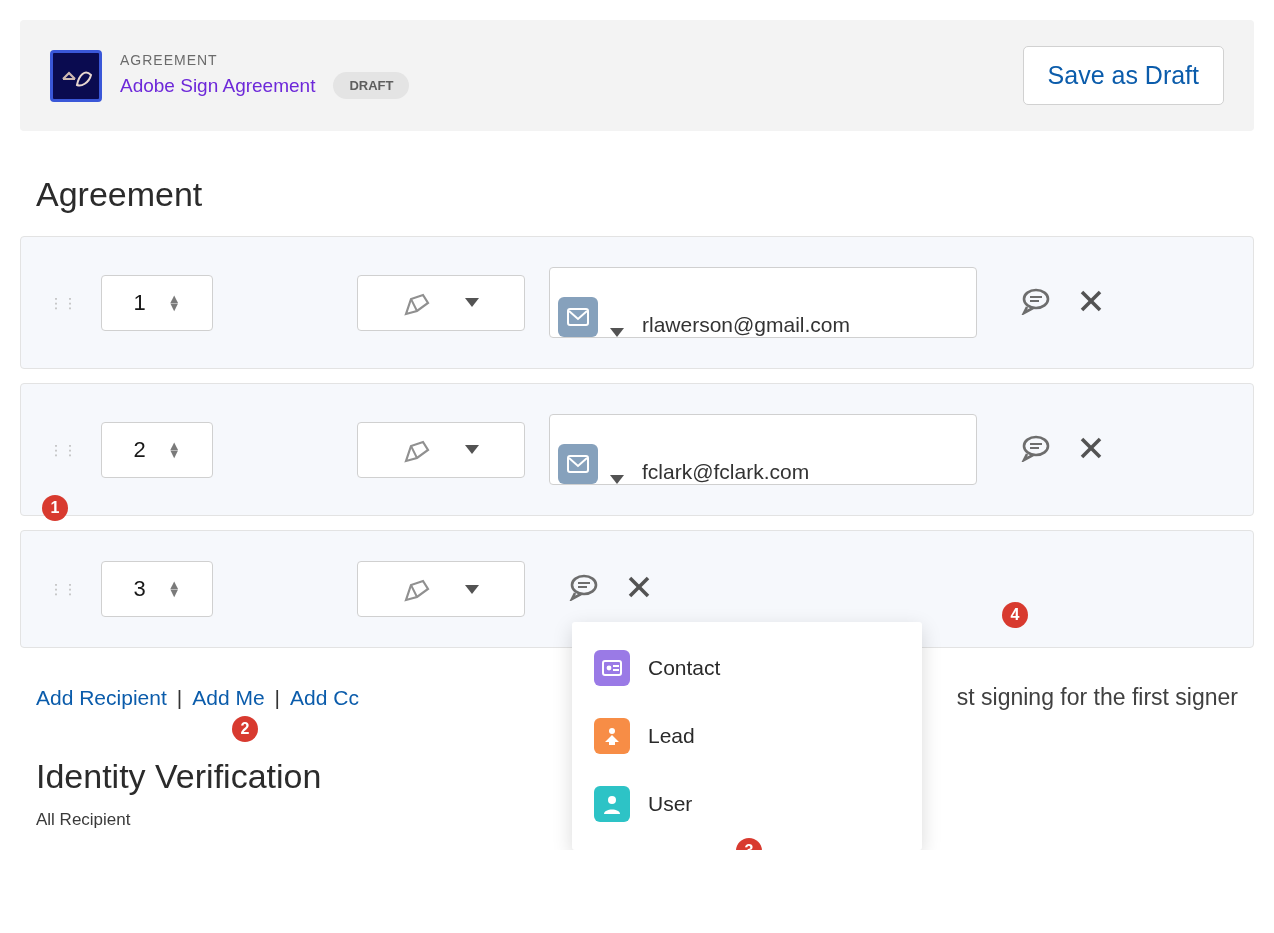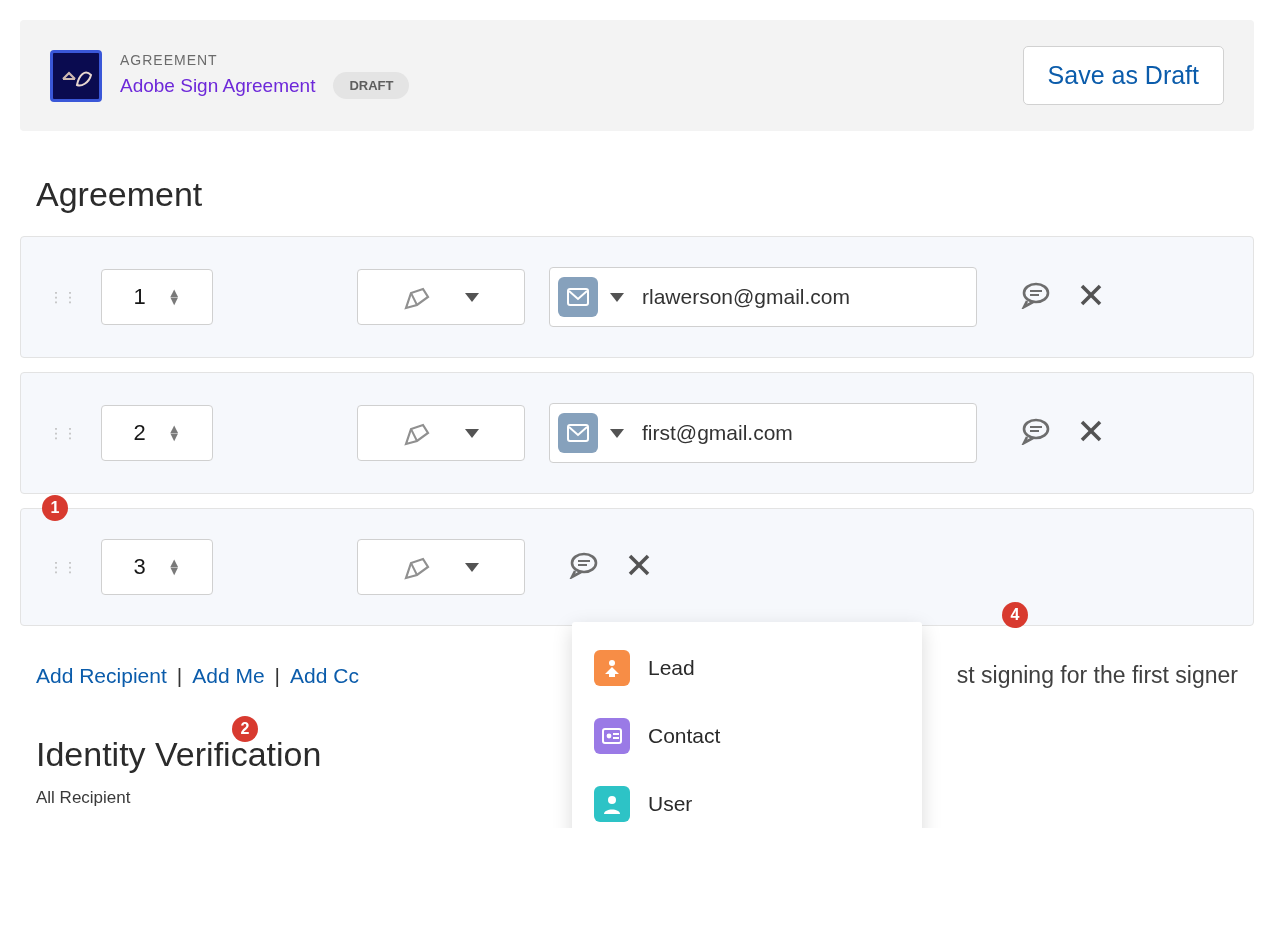--- a/index.html
+++ b/index.html
@@ -84,24 +84,24 @@
       border: 1px solid #d0d0d0;
       border-radius: 4px;
       width: 168px; height: 56px;
       display: flex; align-items: center; justify-content: center;
       gap: 32px;
     }
     .email-type-box {
       background: #fff;
       border: 1px solid #d0d0d0;
       border-radius: 4px;
-      height: 60px;
+      height: 71px;
       flex: 1;
       display: flex;
-      align-items: center;
+      align-items: flex-end;
       padding: 0 14px 0 8px;
       gap: 12px;
       max-width: 428px;
     }
     .email-badge {
       width: 40px; height: 40px;
       background: #86a1bc;
       border-radius: 6px;
       display: flex; align-items: center; justify-content: center;
       color: #fff;
@@ -277,21 +277,21 @@
         <span class="caret-down"></span>
       </div>
       <div class="email-type-box">
         <div class="email-badge">
           <svg width="22" height="18" viewBox="0 0 22 18">
               <rect x="1" y="1" width="20" height="16" rx="2" fill="none" stroke="#fff" stroke-width="2"></rect>
               <path d="M2 3 L11 11 L20 3" stroke="#fff" stroke-width="2" fill="none"></path>
             </svg>
         </div>
         <span class="caret-down"></span>
-        <span class="email-text">first@gmail.com</span>
+        <span class="email-text">fclark@fclark.com</span>
       </div>
       <div class="row-actions">
         <span class="action-icon">
           <svg width="30" height="28" viewBox="0 0 30 28">
               <ellipse cx="15" cy="12" rx="12" ry="9" fill="none" stroke="#6d6d6d" stroke-width="2.6"></ellipse>
               <path d="M6 20 L3 26 L12 21" fill="none" stroke="#6d6d6d" stroke-width="2.6"></path>
               <line x1="9" y1="10" x2="21" y2="10" stroke="#6d6d6d" stroke-width="2"></line>
               <line x1="9" y1="14" x2="18" y2="14" stroke="#6d6d6d" stroke-width="2"></line>
             </svg>
         </span>
@@ -351,40 +351,40 @@
     <span class="host-signing">st signing for the first signer</span>
   </div>
 
   <div class="identity-section">
     <div class="identity-title">Identity Verification</div>
     <div class="identity-sub">All Recipient</div>
   </div>
 
   <div class="dropdown-menu">
     <div class="dropdown-item">
-      <div class="di-icon ic-lead">
-        <svg width="20" height="20" viewBox="0 0 20 20">
-            <circle cx="10" cy="5" r="3" fill="#fff"></circle>
-            <path d="M3 16 L10 9 L17 16 L13 16 L13 19 L7 19 L7 16 Z" fill="#fff"></path>
-          </svg>
-      </div>
-      <span>Lead</span>
-    </div>
-    <div class="dropdown-item">
       <div class="di-icon ic-contact">
         <svg width="20" height="16" viewBox="0 0 20 16">
             <rect x="1" y="1" width="18" height="14" rx="2" fill="none" stroke="#fff" stroke-width="2"></rect>
             <circle cx="7" cy="8" r="2.4" fill="#fff"></circle>
             <rect x="11" y="5" width="6" height="2" fill="#fff"></rect>
             <rect x="11" y="9" width="6" height="2" fill="#fff"></rect>
           </svg>
       </div>
       <span>Contact</span>
     </div>
     <div class="dropdown-item">
+      <div class="di-icon ic-lead">
+        <svg width="20" height="20" viewBox="0 0 20 20">
+            <circle cx="10" cy="5" r="3" fill="#fff"></circle>
+            <path d="M3 16 L10 9 L17 16 L13 16 L13 19 L7 19 L7 16 Z" fill="#fff"></path>
+          </svg>
+      </div>
+      <span>Lead</span>
+    </div>
+    <div class="dropdown-item">
       <div class="di-icon ic-user">
         <svg width="18" height="20" viewBox="0 0 18 20">
             <circle cx="9" cy="6" r="4" fill="#fff"></circle>
             <path d="M1 20 C1 14, 17 14, 17 20 Z" fill="#fff"></path>
           </svg>
       </div>
       <span>User</span>
     </div>
   </div>
 

